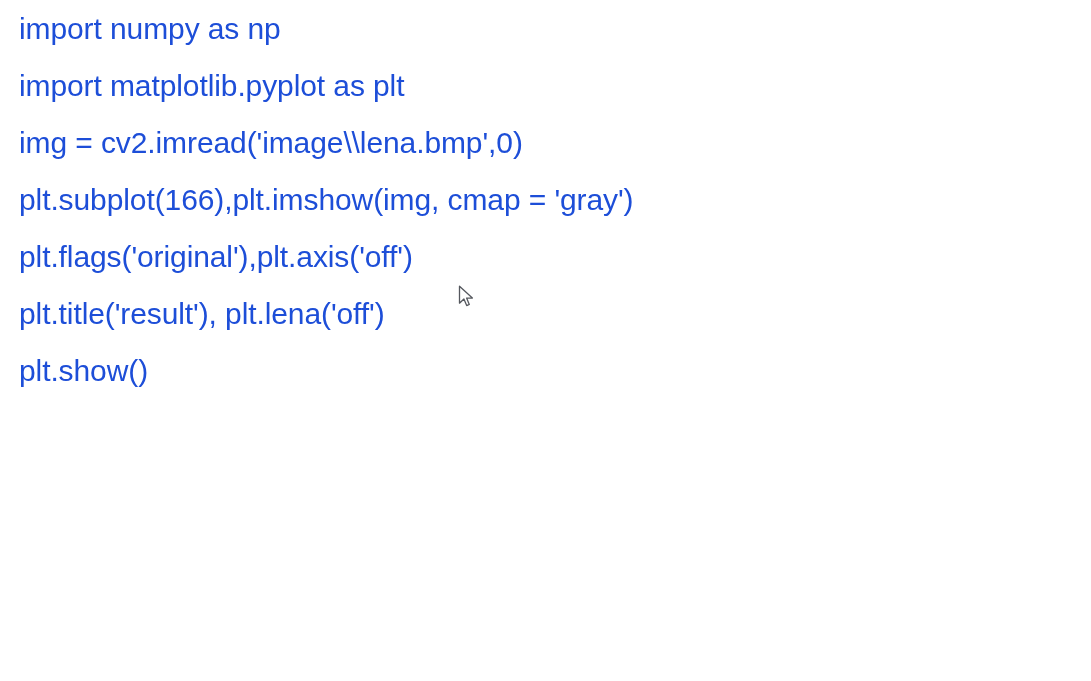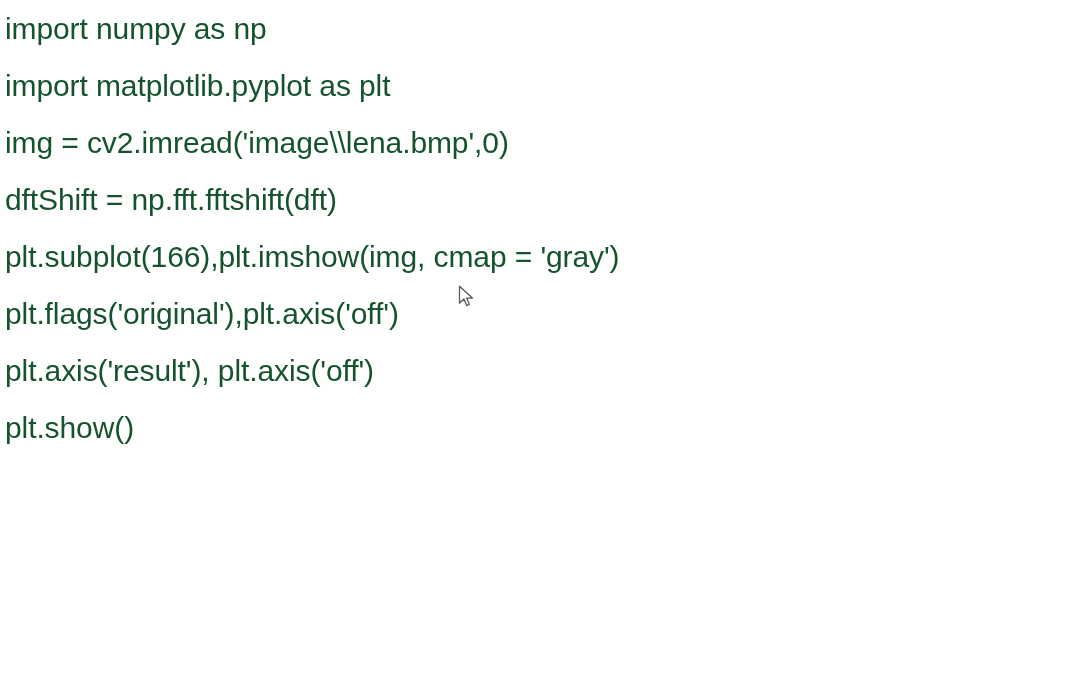--- a/index.html
+++ b/index.html
@@ -21,24 +21,24 @@
     top: 0;
     width: 1091px;
     padding: 0;
     margin: 0;
   }
 
   .code-line {
     position: relative;
     height: 57px;
     line-height: 57px;
-    padding-left: 5px;
+    padding-left: 19px;
     font-size: 30px;
     font-weight: 400;
-    color: #14532d;
+    color: #1d4ed8;
     white-space: pre;
     letter-spacing: -0.1px;
     font-family: "Liberation Sans", sans-serif;
   }
 
   
   #mouse-cursor {
     position: absolute;
     left: 458px;
     top: 285px;
@@ -47,24 +47,23 @@
     pointer-events: none;
   }
 </style>
 </head>
 <body>
 
 <div id="code-block">
   <div class="code-line">import numpy as np</div>
   <div class="code-line">import matplotlib.pyplot as plt</div>
   <div class="code-line">img = cv2.imread('image\\lena.bmp',0)</div>
-  <div class="code-line">dftShift = np.fft.fftshift(dft)</div>
   <div class="code-line">plt.subplot(166),plt.imshow(img, cmap = 'gray')</div>
   <div class="code-line">plt.flags('original'),plt.axis('off')</div>
-  <div class="code-line">plt.axis('result'), plt.axis('off')</div>
+  <div class="code-line">plt.title('result'), plt.lena('off')</div>
   <div class="code-line">plt.show()</div>
 </div>
 
 <div id="mouse-cursor" style="left: 458px; top: 285px;">
   <svg width="18" height="24" viewBox="0 0 18 24" xmlns="http://www.w3.org/2000/svg">
     <path d="M1.5 1.2 L1.5 18.2 L5.9 14.0 L8.7 20.6 L11.3 19.4 L8.6 13.1 L14.4 13.1 Z" fill="#ffffff" stroke="#55585e" stroke-width="1.3" stroke-linejoin="round"></path>
   </svg>
 </div>
 
 </body></html>

